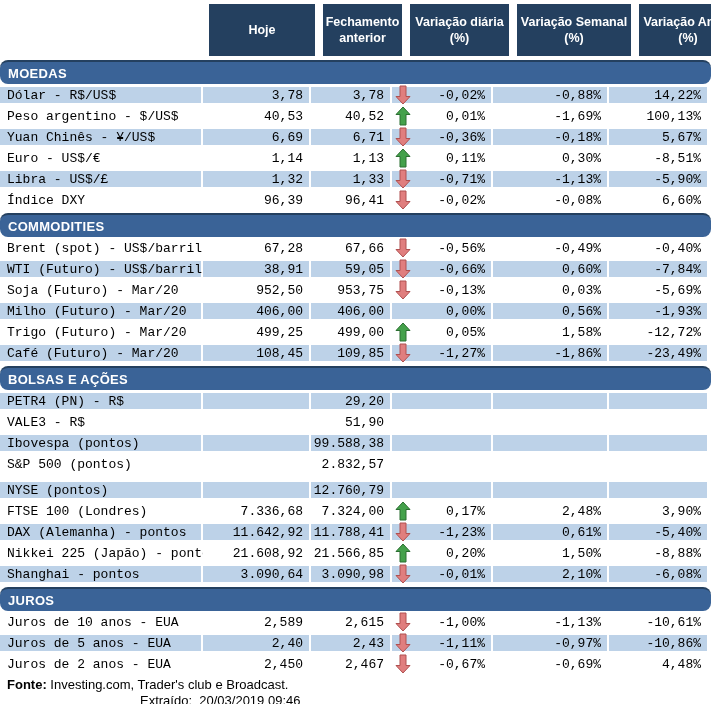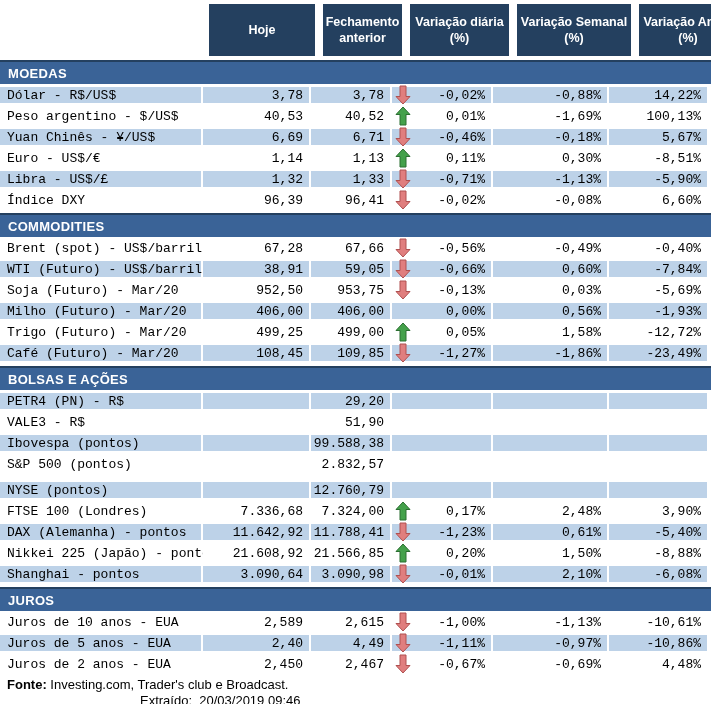--- a/index.html
+++ b/index.html
@@ -43,20 +43,21 @@
     background:var(--section-bg);
     border-top:2px solid var(--header-bg);
     color:#fff;
     font-weight:bold;
     font-size:13px;
     letter-spacing:.3px;
     display:flex;
     align-items:center;
     padding-left:8px;
     margin-bottom:3px;
+    border-radius:8px;
   }
   
   .row{height:16px;margin-bottom:5px;font-family:Liberation Mono, monospace;}
   .row .c{display:flex;align-items:center;background:#fff;overflow:visible;}
   .row.shaded .c{background:var(--band-bg);}
   .c.label{padding-left:7px;white-space:nowrap;}
   .c.num{justify-content:flex-end;padding-right:6px;white-space:nowrap;}
   .c.vd{position:relative;}
   .arrow{
     position:absolute;
@@ -116,21 +117,21 @@
     <div class="c num">100,13%</div>
   </div>
       <div class="grid-row row shaded">
     <div class="c label">Yuan Chinês - ¥/US$</div>
     <div class="c num">6,69</div>
     <div class="c num">6,71</div>
     <div class="c num vd">
           <span class="arrow"><svg width="16" height="20" viewBox="0 0 16 20">
               <path d="M8 19 L15 11.5 L11 11.5 L11 1 L5 1 L5 11.5 L1 11.5 Z" fill="#e07e7e" stroke="#b05050" stroke-width="1" stroke-linejoin="round"></path>
             </svg></span>
-          <span class="val">-0,46%</span>
+          <span class="val">-0,36%</span>
         </div>
     <div class="c num">-0,18%</div>
     <div class="c num">5,67%</div>
   </div>
       <div class="grid-row row">
     <div class="c label">Euro - US$/€</div>
     <div class="c num">1,14</div>
     <div class="c num">1,13</div>
     <div class="c num vd">
           <span class="arrow"><svg width="16" height="20" viewBox="0 0 16 20">
@@ -357,21 +358,21 @@
               <path d="M8 19 L15 11.5 L11 11.5 L11 1 L5 1 L5 11.5 L1 11.5 Z" fill="#e07e7e" stroke="#b05050" stroke-width="1" stroke-linejoin="round"></path>
             </svg></span>
           <span class="val">-1,00%</span>
         </div>
     <div class="c num">-1,13%</div>
     <div class="c num">-10,61%</div>
   </div>
       <div class="grid-row row shaded">
     <div class="c label">Juros de 5 anos - EUA</div>
     <div class="c num">2,40</div>
-    <div class="c num">4,49</div>
+    <div class="c num">2,43</div>
     <div class="c num vd">
           <span class="arrow"><svg width="16" height="20" viewBox="0 0 16 20">
               <path d="M8 19 L15 11.5 L11 11.5 L11 1 L5 1 L5 11.5 L1 11.5 Z" fill="#e07e7e" stroke="#b05050" stroke-width="1" stroke-linejoin="round"></path>
             </svg></span>
           <span class="val">-1,11%</span>
         </div>
     <div class="c num">-0,97%</div>
     <div class="c num">-10,86%</div>
   </div>
       <div class="grid-row row">

